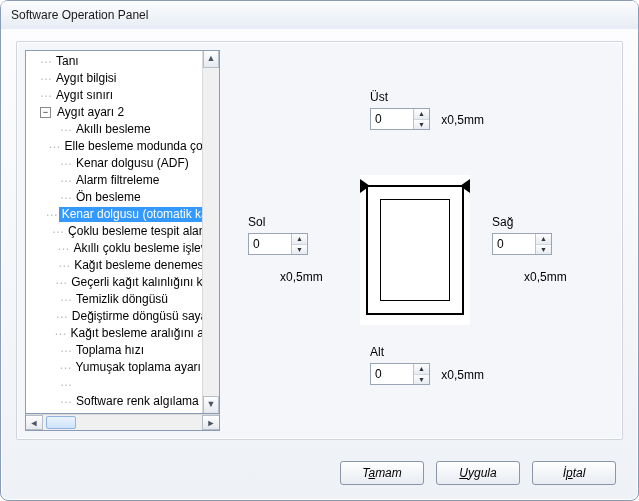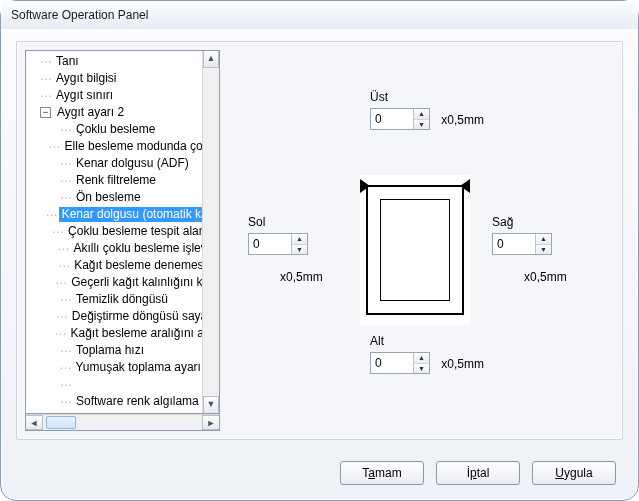--- a/index.html
+++ b/index.html
@@ -11,21 +11,21 @@
     background: #fff;
     width: 639px;
     height: 501px;
     overflow: hidden;
   }
   .window {
     width: 639px;
     height: 501px;
     background: linear-gradient(to bottom, #fdfdfe, #eef1f6);
     border: 1px solid #8a9bb5;
-    border-radius: 16px;
+    border-radius: 8px;
     box-shadow: inset 0 0 0 1px #ffffff;
     position: relative;
   }
   .titlebar {
     height: 28px;
     line-height: 28px;
     padding-left: 10px;
     font-size: 12px;
     color: #1a1a1a;
     background: linear-gradient(to bottom, #fbfcfe, #e7ecf4);
@@ -154,21 +154,21 @@
     flex:1; background:linear-gradient(to bottom,#fdfdfe,#e7ebf2);
     font-size:7px; line-height:9px; text-align:center;
     border-bottom:1px solid #cfd4dd; cursor:pointer; color:#333;
   }
   .spin .btns div:last-child{border-bottom:none;}
   .unit { margin-left:8px; vertical-align: middle; }
 
   .grp.ust { left:150px; top:40px; }
   .grp.sol { left:28px;  top:165px; }
   .grp.sag { left:272px; top:165px; }
-  .grp.alt { left:150px; top:284px; }
+  .grp.alt { left:150px; top:295px; }
   .grp.sol .unitrow, .grp.sag .unitrow { display:block; margin-top:15px; margin-left:32px; }
   .grp.ust .spin + .unit, .grp.alt .spin + .unit { display:inline-block; }
 
   
   .page-diagram {
     position:absolute;
     left:140px; top:125px;
     width:110px; height:150px;
     background:#ffffff;
   }
@@ -185,21 +185,21 @@
   }
   .page-diagram .tri.l { left:0; top:4px;
     border-top:7px solid transparent; border-bottom:7px solid transparent; border-left:10px solid #000;}
   .page-diagram .tri.r { right:0; top:4px;
     border-top:7px solid transparent; border-bottom:7px solid transparent; border-right:10px solid #000;}
 
   
   .buttons {
     position:absolute;
     right:22px; bottom:15px;
-    display:flex; gap:12px;
+    display:flex; gap:12px;font-style:italic;
   }
   .btnw {
     width:84px; height:24px;
     background:linear-gradient(to bottom,#fefefe,#e8ecf2);
     border:1px solid #8a97ab;
     border-radius:3px;
     font-size:12px; font-family:inherit;
     text-align:center; line-height:22px;
     cursor:pointer;
   }
@@ -232,36 +232,36 @@
               <span class="lbl">Aygıt sınırı</span>
             </div>
             <div class="tree-node">
               <span class="tw" style="width: 14px;"></span>
               <span class="exp">−</span>
               <span class="lbl">Aygıt ayarı 2</span>
             </div>
             <div class="tree-node">
               <span class="tw" style="width: 34px;"></span>
               <span class="dots" style="width: 11px;">⋯</span>
-              <span class="lbl">Çoklu besleme</span>
+              <span class="lbl">Akıllı besleme</span>
             </div>
             <div class="tree-node">
               <span class="tw" style="width: 34px;"></span>
               <span class="dots" style="width: 11px;">⋯</span>
               <span class="lbl">Elle besleme modunda çoklu besleme</span>
             </div>
             <div class="tree-node">
               <span class="tw" style="width: 34px;"></span>
               <span class="dots" style="width: 11px;">⋯</span>
               <span class="lbl">Kenar dolgusu (ADF)</span>
             </div>
             <div class="tree-node">
               <span class="tw" style="width: 34px;"></span>
               <span class="dots" style="width: 11px;">⋯</span>
-              <span class="lbl">Renk filtreleme</span>
+              <span class="lbl">Alarm filtreleme</span>
             </div>
             <div class="tree-node">
               <span class="tw" style="width: 34px;"></span>
               <span class="dots" style="width: 11px;">⋯</span>
               <span class="lbl">Ön besleme</span>
             </div>
             <div class="tree-node selected">
               <span class="tw" style="width: 34px;"></span>
               <span class="dots" style="width: 11px;">⋯</span>
               <span class="lbl">Kenar dolgusu (otomatik kağıt boyutu tespiti)</span>
@@ -393,16 +393,16 @@
         <div class="tri r"></div>
         <div class="outer"></div>
         <div class="inner"></div>
       </div>
 
     </div>
   </div>
 
   <div class="buttons">
     <div class="btnw"><span>T</span><u>a</u><span>mam</span></div>
+    <div class="btnw"><span></span><u>U</u><span>ygula</span></div>
     <div class="btnw"><span>İ</span><u>p</u><span>tal</span></div>
-    <div class="btnw"><span></span><u>U</u><span>ygula</span></div>
   </div>
 </div>
 
 </body></html>

